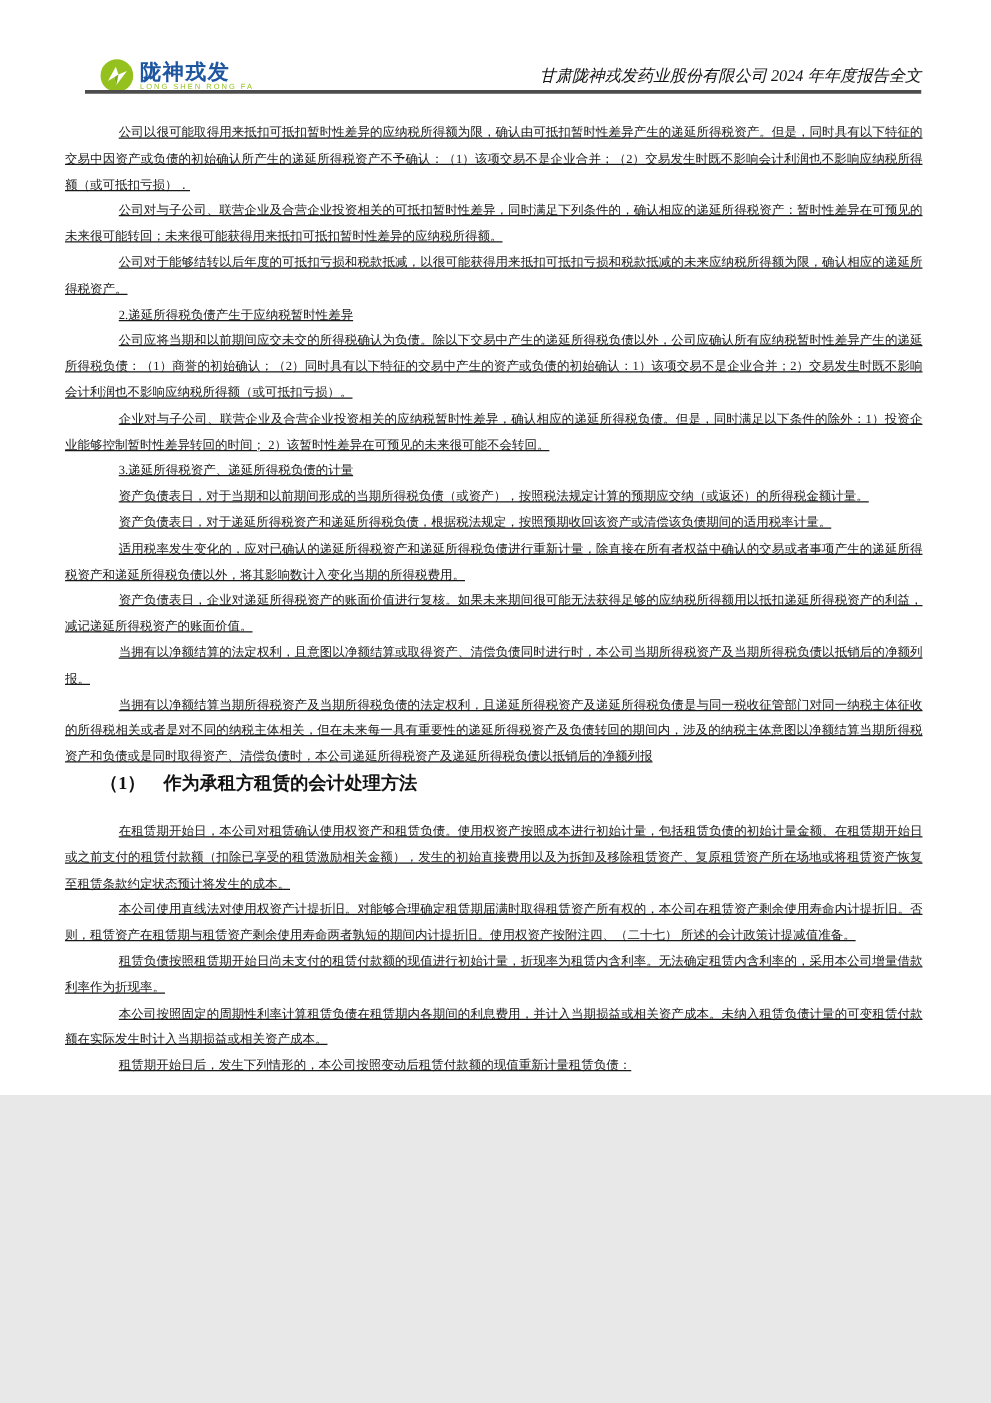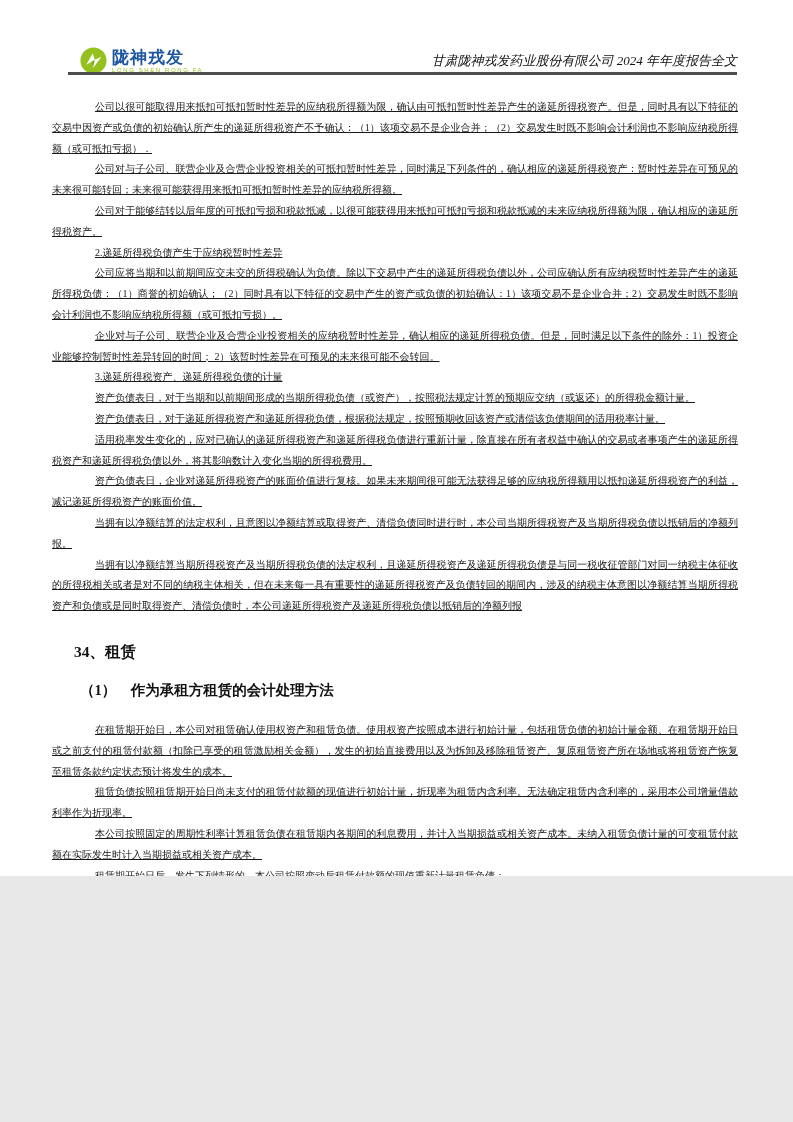--- a/index.html
+++ b/index.html
@@ -119,24 +119,24 @@
     <p class="para">公司应将当期和以前期间应交未交的所得税确认为负债。除以下交易中产生的递延所得税负债以外，公司应确认所有应纳税暂时性差异产生的递延所得税负债：（1）商誉的初始确认；（2）同时具有以下特征的交易中产生的资产或负债的初始确认：1）该项交易不是企业合并；2）交易发生时既不影响会计利润也不影响应纳税所得额（或可抵扣亏损）。</p>
     <p class="para">企业对与子公司、联营企业及合营企业投资相关的应纳税暂时性差异，确认相应的递延所得税负债。但是，同时满足以下条件的除外：1）投资企业能够控制暂时性差异转回的时间； 2）该暂时性差异在可预见的未来很可能不会转回。</p>
     <p class="para">3.递延所得税资产、递延所得税负债的计量</p>
     <p class="para">资产负债表日，对于当期和以前期间形成的当期所得税负债（或资产），按照税法规定计算的预期应交纳（或返还）的所得税金额计量。</p>
     <p class="para">资产负债表日，对于递延所得税资产和递延所得税负债，根据税法规定，按照预期收回该资产或清偿该负债期间的适用税率计量。</p>
     <p class="para">适用税率发生变化的，应对已确认的递延所得税资产和递延所得税负债进行重新计量，除直接在所有者权益中确认的交易或者事项产生的递延所得税资产和递延所得税负债以外，将其影响数计入变化当期的所得税费用。</p>
     <p class="para">资产负债表日，企业对递延所得税资产的账面价值进行复核。如果未来期间很可能无法获得足够的应纳税所得额用以抵扣递延所得税资产的利益，减记递延所得税资产的账面价值。</p>
     <p class="para">当拥有以净额结算的法定权利，且意图以净额结算或取得资产、清偿负债同时进行时，本公司当期所得税资产及当期所得税负债以抵销后的净额列报。</p>
     <p class="para">当拥有以净额结算当期所得税资产及当期所得税负债的法定权利，且递延所得税资产及递延所得税负债是与同一税收征管部门对同一纳税主体征收的所得税相关或者是对不同的纳税主体相关，但在未来每一具有重要性的递延所得税资产及负债转回的期间内，涉及的纳税主体意图以净额结算当期所得税资产和负债或是同时取得资产、清偿负债时，本公司递延所得税资产及递延所得税负债以抵销后的净额列报</p>
 
-    <h2 class="h-section">34、租赁</h2>
     <h3 class="h-sub">（1）　作为承租方租赁的会计处理方法</h3>
 
     <p class="para">在租赁期开始日，本公司对租赁确认使用权资产和租赁负债。使用权资产按照成本进行初始计量，包括租赁负债的初始计量金额、在租赁期开始日或之前支付的租赁付款额（扣除已享受的租赁激励相关金额），发生的初始直接费用以及为拆卸及移除租赁资产、复原租赁资产所在场地或将租赁资产恢复至租赁条款约定状态预计将发生的成本。</p>
+    <p class="para">本公司使用直线法对使用权资产计提折旧。对能够合理确定租赁期届满时取得租赁资产所有权的，本公司在租赁资产剩余使用寿命内计提折旧。否则，租赁资产在租赁期与租赁资产剩余使用寿命两者孰短的期间内计提折旧。使用权资产按附注四、（二十七） 所述的会计政策计提减值准备。</p>
     <p class="para">租赁负债按照租赁期开始日尚未支付的租赁付款额的现值进行初始计量，折现率为租赁内含利率。无法确定租赁内含利率的，采用本公司增量借款利率作为折现率。</p>
     <p class="para">本公司按照固定的周期性利率计算租赁负债在租赁期内各期间的利息费用，并计入当期损益或相关资产成本。未纳入租赁负债计量的可变租赁付款额在实际发生时计入当期损益或相关资产成本。</p>
     <p class="para">租赁期开始日后，发生下列情形的，本公司按照变动后租赁付款额的现值重新计量租赁负债：</p>
   </div>
 
   <div class="page-number">124</div>
 
 </div>
 
 </body></html>

